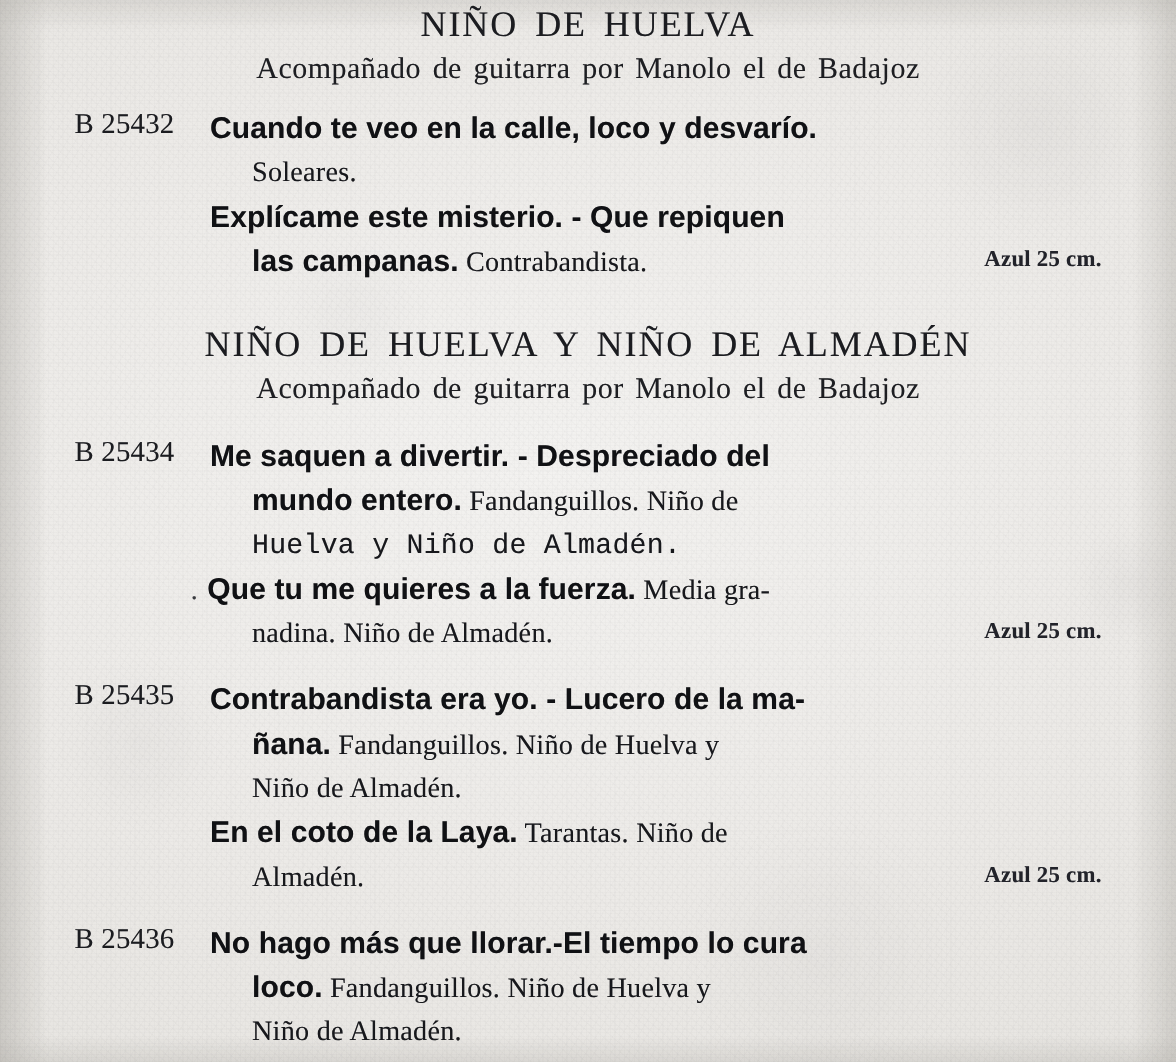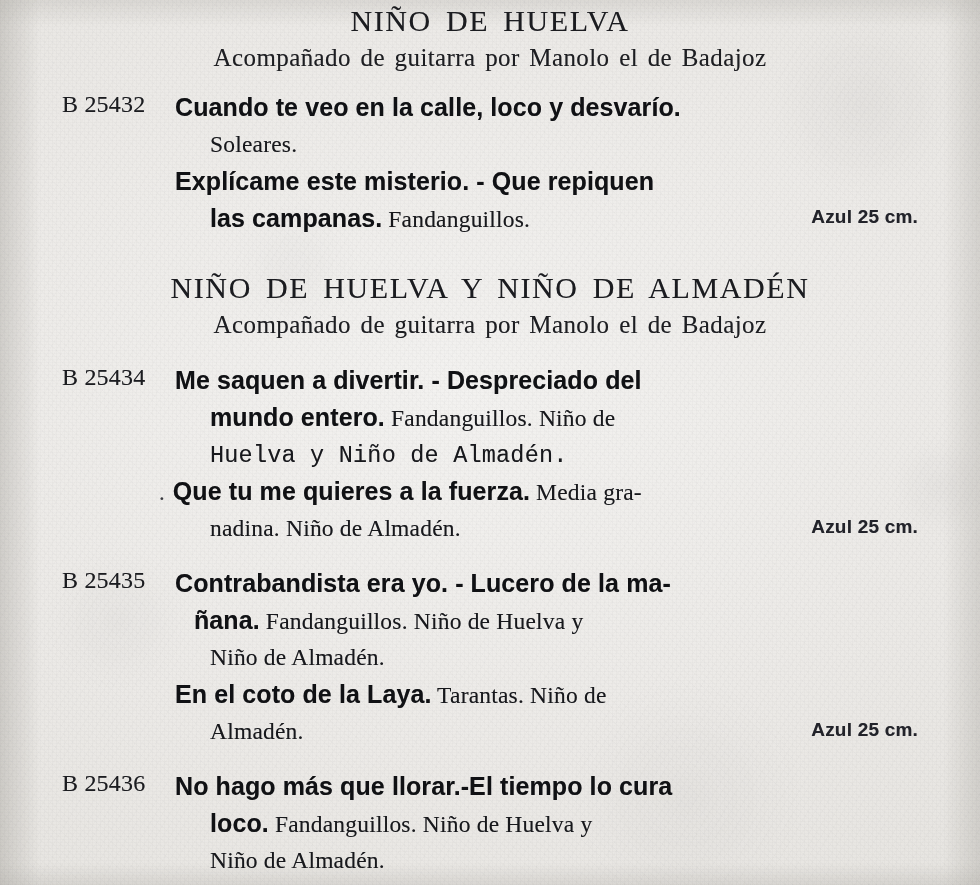--- a/index.html
+++ b/index.html
@@ -127,21 +127,21 @@
     color: #17181c;
   }
   .leading-dot {
     font-family: "Liberation Serif", "DejaVu Serif", serif;
     font-size: 23px;
     color: #3a3b40;
   }
   .azul {
     position: absolute;
     right: 0;
-    font-family: Liberation Sans, sans-serif;
+    font-family: Liberation Serif, serif;
     font-weight: 700;
     font-size: 19px;
     letter-spacing: .2px;
     color: #22232a;
     white-space: nowrap;
   }
 
   
   #content, #content * {
     text-shadow: 0 0 .45px rgba(30,30,35,.38);
@@ -156,42 +156,42 @@
   <div id="vignette"></div>
   <div id="content">
       <div class="artist-heading" style="position: absolute; left: 0px; right: 0px; top: 4px;">NIÑO DE HUELVA</div>
       <div class="accomp-line" style="position: absolute; left: 0px; right: 0px; top: 44px;">Acompañado de guitarra por Manolo el de Badajoz</div>
       <div class="entry" style="position: absolute; left: 0px; right: 0px; top: 89px; height: 148px;">
         <div class="cat-no" style="left: 62px; top: 2px;">B 25432</div>
         <div class="lines">
           <div class="ln" style="position: absolute; top: 0px; left: 175px;"><span class="ttl">Cuando te veo en la calle, loco y desvarío.</span></div>
           <div class="ln" style="position: absolute; top: 37px; left: 210px;"><span class="desc" style="white-space: pre;">Soleares.</span></div>
           <div class="ln" style="position: absolute; top: 74px; left: 175px;"><span class="ttl">Explícame este misterio. - Que repiquen</span></div>
-          <div class="ln" style="position: absolute; top: 111px; left: 210px;"><span class="ttl">las campanas.</span><span class="desc" style="white-space: pre;"> Fandanguillos.</span></div>
+          <div class="ln" style="position: absolute; top: 111px; left: 210px;"><span class="ttl">las campanas.</span><span class="desc" style="white-space: pre;"> Contrabandista.</span></div>
         </div>
         <div class="azul" style="right: 62px; top: 117px;">Azul 25 cm.</div>
       </div>
       <div class="artist-heading" style="position: absolute; left: 0px; right: 0px; top: 271px;">NIÑO DE HUELVA Y NIÑO DE ALMADÉN</div>
       <div class="accomp-line" style="position: absolute; left: 0px; right: 0px; top: 311px;">Acompañado de guitarra por Manolo el de Badajoz</div>
       <div class="entry" style="position: absolute; left: 0px; right: 0px; top: 362px; height: 185px;">
         <div class="cat-no" style="left: 62px; top: 2px;">B 25434</div>
         <div class="lines">
           <div class="ln" style="position: absolute; top: 0px; left: 175px;"><span class="ttl">Me saquen a divertir. - Despreciado del</span></div>
           <div class="ln" style="position: absolute; top: 37px; left: 210px;"><span class="ttl">mundo entero.</span><span class="desc" style="white-space: pre;"> Fandanguillos. Niño de</span></div>
           <div class="ln" style="position: absolute; top: 74px; left: 210px;"><span class="desc" style="white-space: pre; font-family: Liberation Mono, monospace;">Huelva y Niño de Almadén.</span></div>
           <div class="ln" style="position: absolute; top: 111px; left: 175px;"><span class="leading-dot" style="margin-left: -16px; margin-right: 8px;">.</span><span class="ttl">Que tu me quieres a la fuerza.</span><span class="desc" style="white-space: pre;"> Media gra-</span></div>
           <div class="ln" style="position: absolute; top: 148px; left: 210px;"><span class="desc" style="white-space: pre;">nadina. Niño de Almadén.</span></div>
         </div>
         <div class="azul" style="right: 62px; top: 154px;">Azul 25 cm.</div>
       </div>
       <div class="entry" style="position: absolute; left: 0px; right: 0px; top: 565px; height: 185px;">
         <div class="cat-no" style="left: 62px; top: 2px;">B 25435</div>
         <div class="lines">
           <div class="ln" style="position: absolute; top: 0px; left: 175px;"><span class="ttl">Contrabandista era yo. - Lucero de la ma-</span></div>
-          <div class="ln" style="position: absolute; top: 37px; left: 194px;"><span class="ttl">ñana.</span><span class="desc" style="white-space: pre;"> Fandanguillos. Niño de Huelva y</span></div>
+          <div class="ln" style="position: absolute; top: 37px; left: 210px;"><span class="ttl">ñana.</span><span class="desc" style="white-space: pre;"> Fandanguillos. Niño de Huelva y</span></div>
           <div class="ln" style="position: absolute; top: 74px; left: 210px;"><span class="desc" style="white-space: pre;">Niño de Almadén.</span></div>
           <div class="ln" style="position: absolute; top: 111px; left: 175px;"><span class="ttl">En el coto de la Laya.</span><span class="desc" style="white-space: pre;"> Tarantas. Niño de</span></div>
           <div class="ln" style="position: absolute; top: 148px; left: 210px;"><span class="desc" style="white-space: pre;">Almadén.</span></div>
         </div>
         <div class="azul" style="right: 62px; top: 154px;">Azul 25 cm.</div>
       </div>
       <div class="entry" style="position: absolute; left: 0px; right: 0px; top: 768px; height: 222px;">
         <div class="cat-no" style="left: 62px; top: 2px;">B 25436</div>
         <div class="lines">
           <div class="ln" style="position: absolute; top: 0px; left: 175px;"><span class="ttl">No hago más que llorar.-El tiempo lo cura</span></div>

